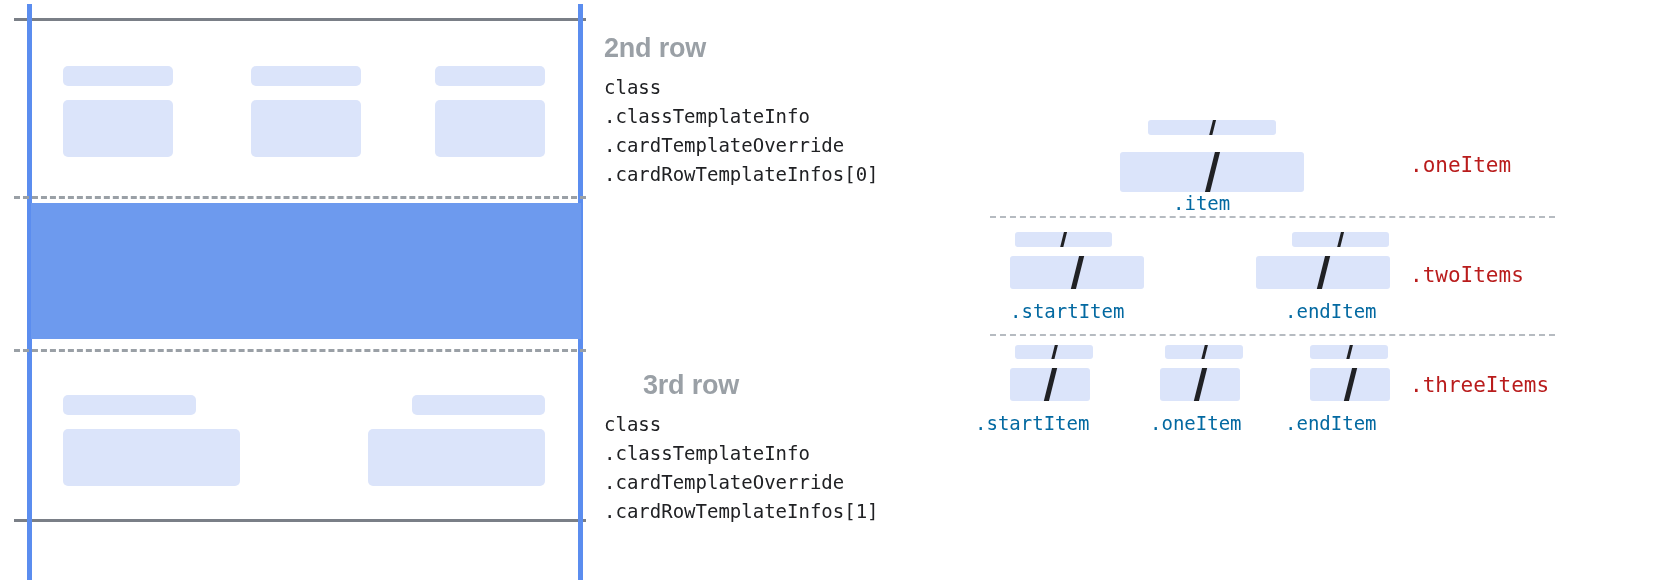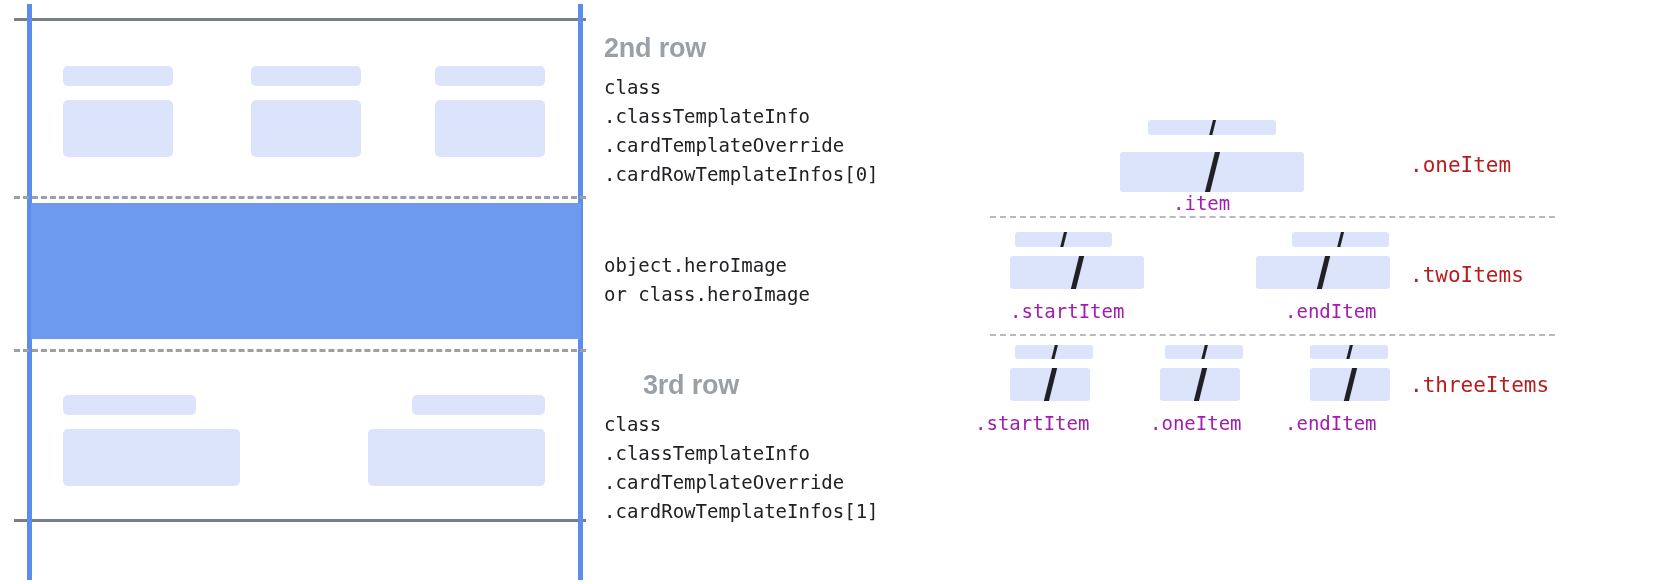--- a/index.html
+++ b/index.html
@@ -92,21 +92,21 @@
     background: #202124;
     transform: rotate(14deg);
     transform-origin: center;
   }
   .slash-sm { width: 3px; }
   .slash-lg { width: 5px; }
   .ritem-label {
     position: absolute;
     font-family: "DejaVu Sans Mono", monospace;
     font-size: 19px;
-    color: #a21caf;
+    color: #0369a1;
     white-space: nowrap;
   }
   .rgroup-label {
     position: absolute;
     font-family: "DejaVu Sans Mono", monospace;
     font-size: 21px;
     color: #b91c1c;
     white-space: nowrap;
   }
 </style>
@@ -143,22 +143,20 @@
     <div class="ph" style="left:412px; top:395px; width:133px; height:20px;"></div>
     <div class="ph" style="left:368px; top:429px; width:177px; height:57px;"></div>
   </div>
 
   <div class="row-title" style="left:604px; top:33px;">2nd row</div>
   <div class="code-block" style="left:604px; top:73px;">class
 .classTemplateInfo
 .cardTemplateOverride
 .cardRowTemplateInfos[0]</div>
 
-  <div class="code-block" style="left:604px; top:251px;">object.heroImage
-or class.heroImage</div>
 
   <div class="row-title" style="left:604px; top:370px;margin-left:39px;">3rd row</div>
   <div class="code-block" style="left:604px; top:410px;">class
 .classTemplateInfo
 .cardTemplateOverride
 .cardRowTemplateInfos[1]</div>
 
   <div id="right-diagram">
 
     <div class="rdash" style="left:30px; top:216px; width:565px;"></div>

